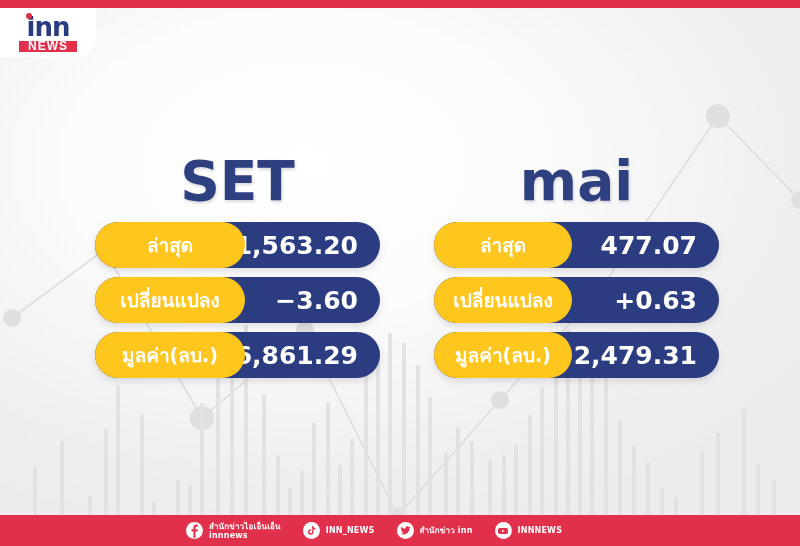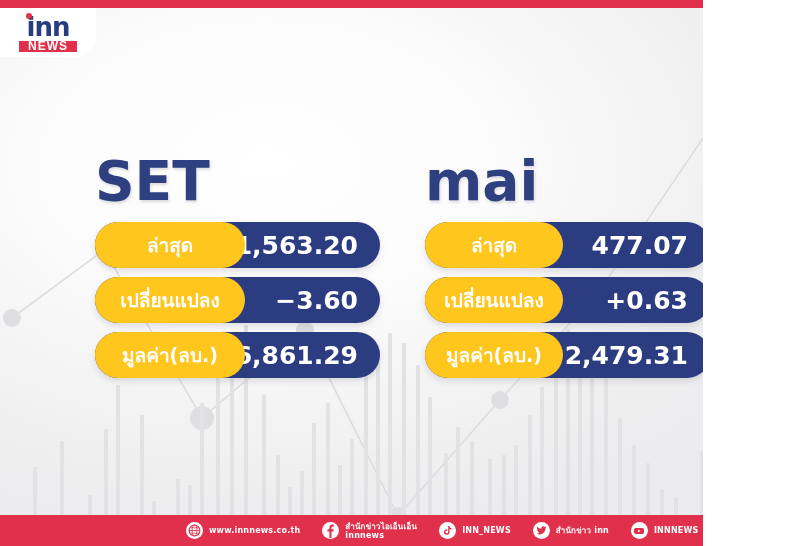--- a/index.html
+++ b/index.html
@@ -3,21 +3,21 @@
 <meta charset="utf-8">
 <style>
   * { box-sizing: border-box; margin: 0; padding: 0; }
   html, body {
     width: 800px; height: 546px;
     font-family: "Liberation Sans", "DejaVu Sans", sans-serif;
     overflow: hidden;
   }
   #stage {
     position: relative;
-    width: 703px; height: 546px;
+    width: 800px; height: 546px;
     background: #f2f2f3;
     background-image:
       radial-gradient(ellipse 600px 380px at 38% 30%, #ffffff 0%, #fbfbfc 40%, #f0f0f1 78%, #ececee 100%);
     overflow: hidden;
   }
 
   
   .bg-layer { position: absolute; inset: 0; pointer-events: none; }
   .bars { position: absolute; left: 0; right: 0; bottom: 31px; height: 240px; }
   .bar {
@@ -52,27 +52,27 @@
   .logo-news {
     margin-top: 1px;
     background: #e0304b; color: #ffffff;
     font-size: 12px; font-weight: 700; letter-spacing: 1px;
     text-align: center; line-height: 11px; height: 11px;
   }
 
   
   .panel { position: absolute; top: 140px; }
   .panel.set { left: 95px; }
-  .panel.mai { left: 425px; }
+  .panel.mai { left: 434px; }
 
   .panel-title {
     font-family: "DejaVu Sans", sans-serif;
     font-size: 55px; font-weight: 700;
     color: #2f4080; letter-spacing: 0px;
-    width: 285px;
+    text-align: center; width: 285px;
     height: 82px; line-height: 82px;
     text-shadow: 1px 2px 3px rgba(130,130,140,0.28);
   }
 
   .row {
     position: relative;
     width: 285px; height: 46px;
     margin-bottom: 9px;
     filter: drop-shadow(0 3px 3px rgba(120,120,130,0.22));
   }
@@ -238,32 +238,20 @@
       <div class="row-label">เปลี่ยนแปลง</div>
     </div>
     <div class="row">
       <div class="row-value">2,479.31</div>
       <div class="row-label">มูลค่า(ลบ.)</div>
     </div>
   </div>
 
   <div class="footer">
 
-    <div class="f-item">
-      <span class="f-icon">
-        <svg width="13" height="13" viewBox="0 0 24 24">
-          <circle cx="12" cy="12" r="10" fill="none" stroke="#e0304b" stroke-width="2"></circle>
-          <ellipse cx="12" cy="12" rx="4.5" ry="10" fill="none" stroke="#e0304b" stroke-width="1.6"></ellipse>
-          <line x1="2" y1="12" x2="22" y2="12" stroke="#e0304b" stroke-width="1.6"></line>
-          <line x1="3.5" y1="7" x2="20.5" y2="7" stroke="#e0304b" stroke-width="1.4"></line>
-          <line x1="3.5" y1="17" x2="20.5" y2="17" stroke="#e0304b" stroke-width="1.4"></line>
-        </svg>
-      </span>
-      <span class="f-text">www.innnews.co.th</span>
-    </div>
 
     <div class="f-item">
       <span class="f-icon">
         <svg width="15" height="15" viewBox="0 0 24 24">
           <circle cx="12" cy="12" r="12" fill="#ffffff"></circle>
           <path d="M13.6 24V13.5h3.1l.5-3.6h-3.6V7.6c0-1 .3-1.8 1.8-1.8h1.9V2.6C16.9 2.5 15.9 2.4 14.7 2.4c-2.6 0-4.4 1.6-4.4 4.6v2.9H7.2v3.6h3.1V24z" fill="#e0304b"></path>
         </svg>
       </span>
       <span class="f-text">
         <span>สำนักข่าวไอเอ็นเอ็น</span>

